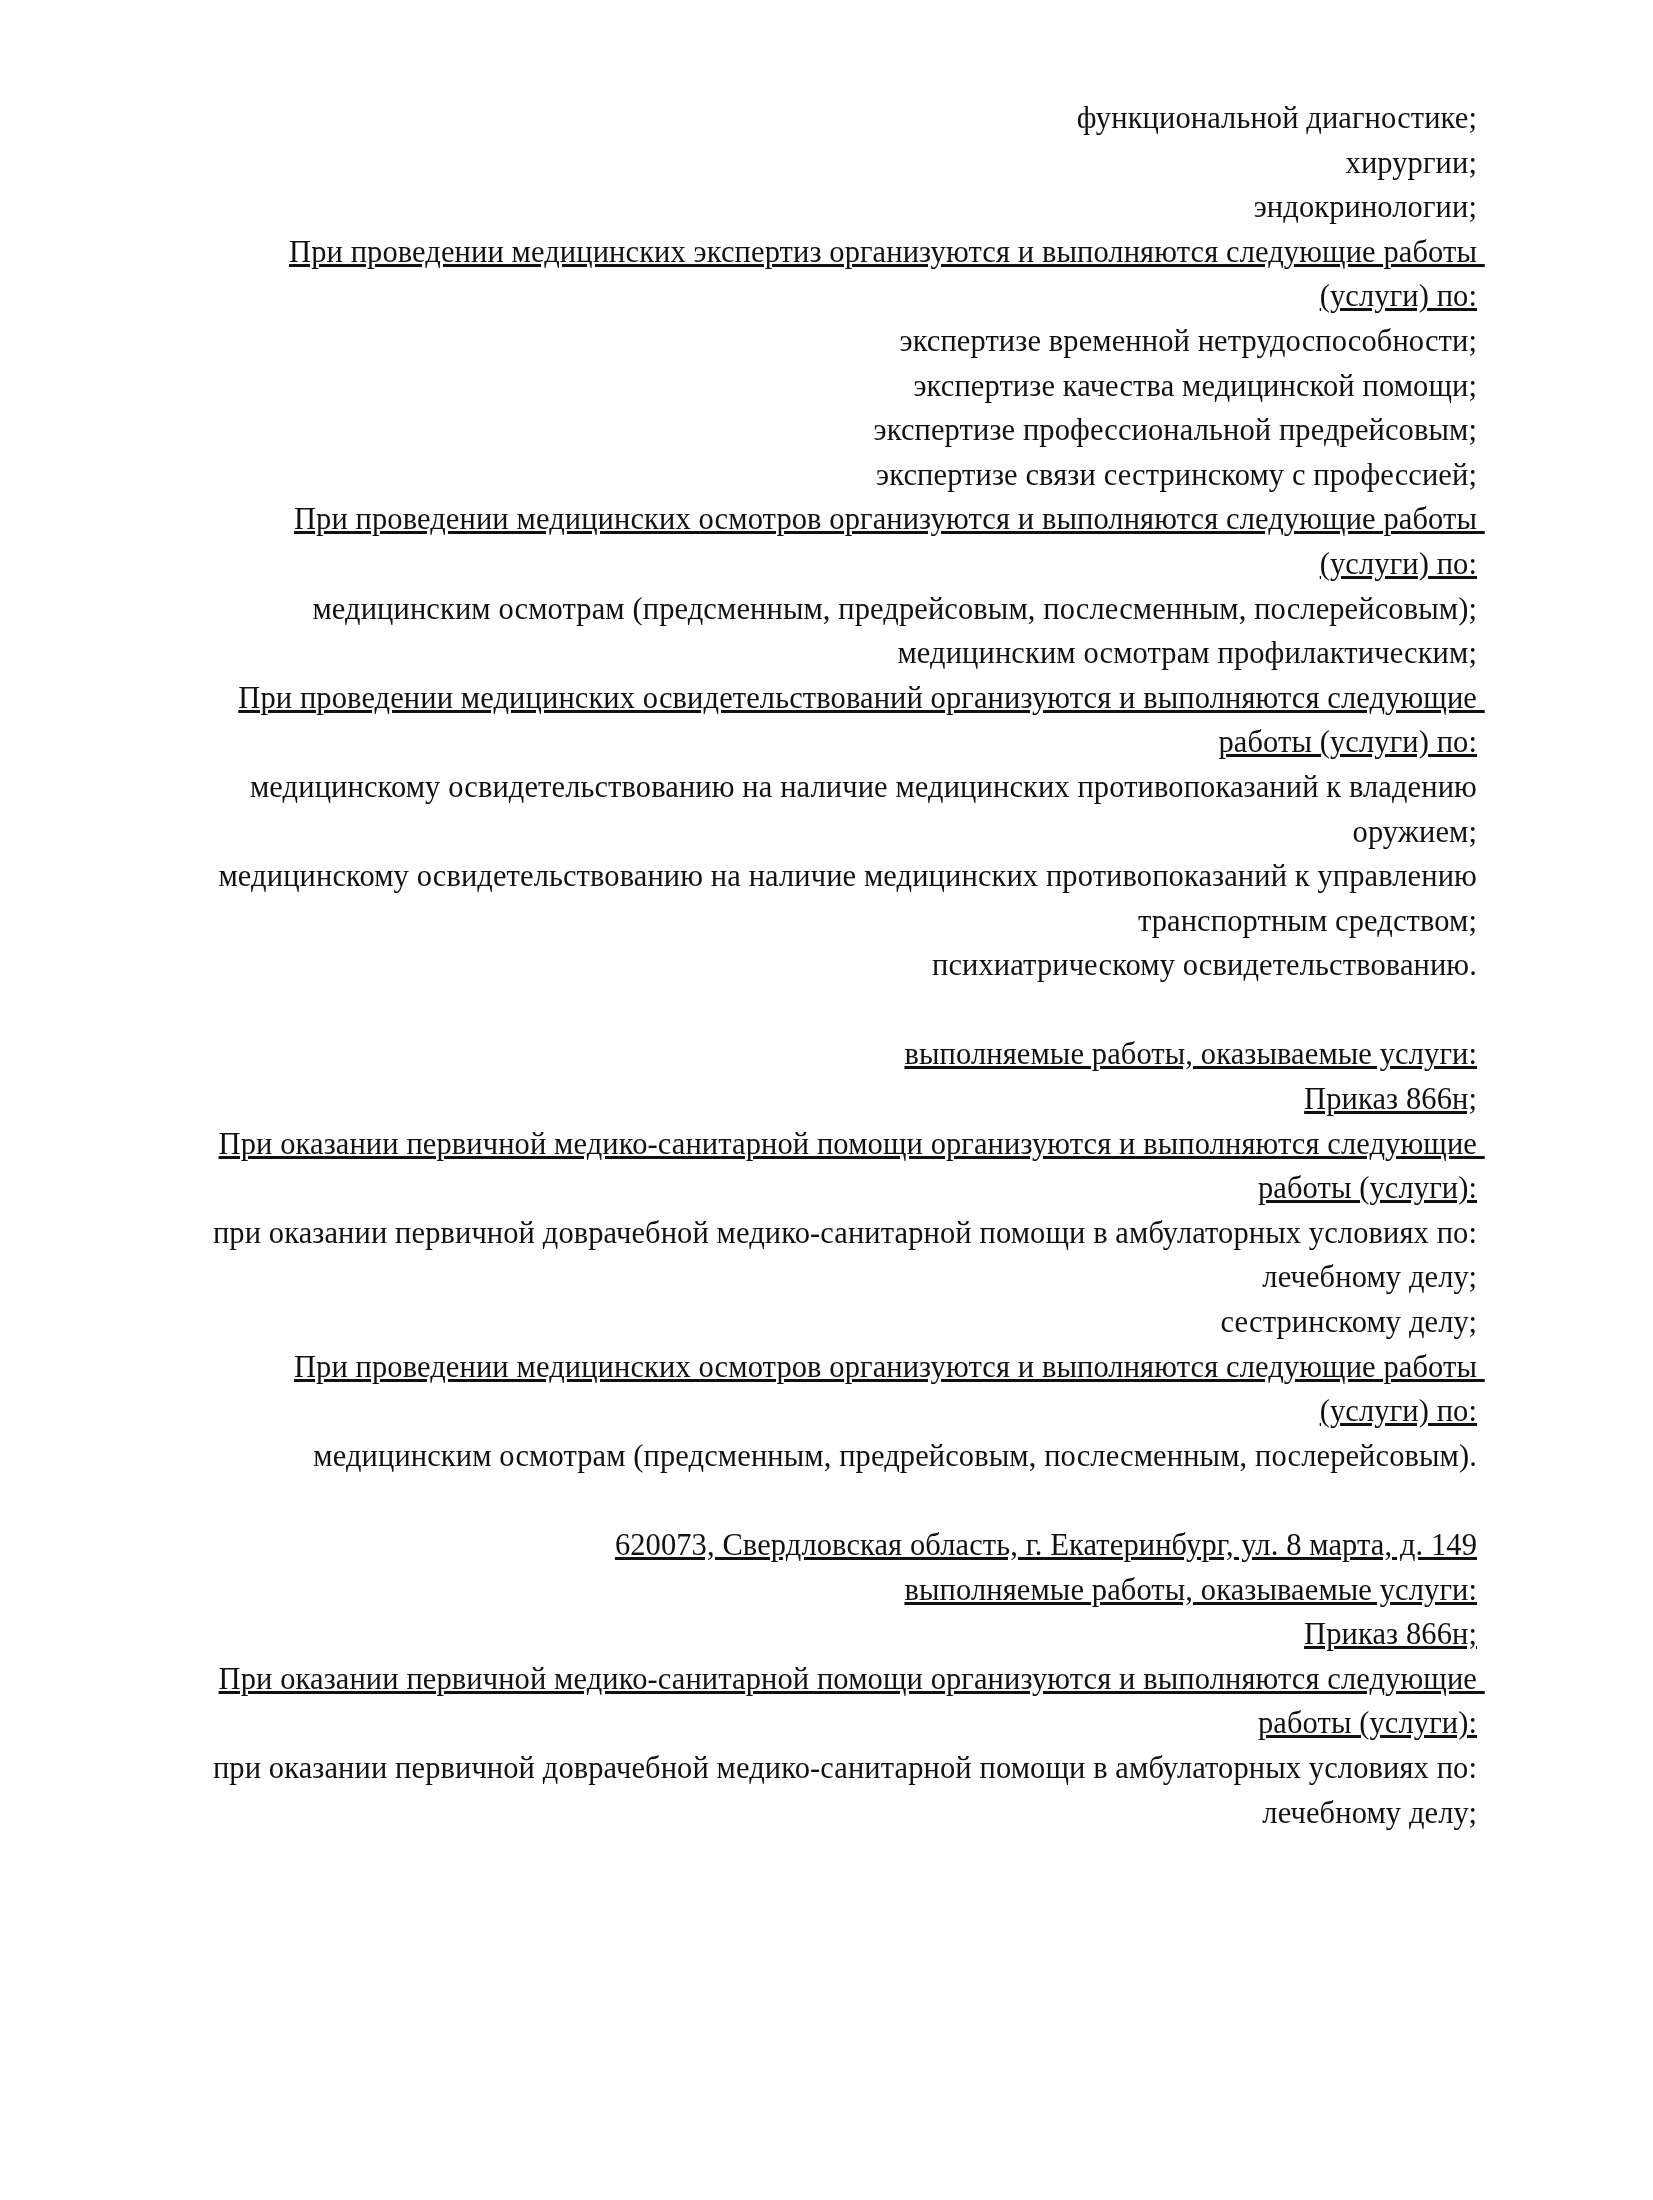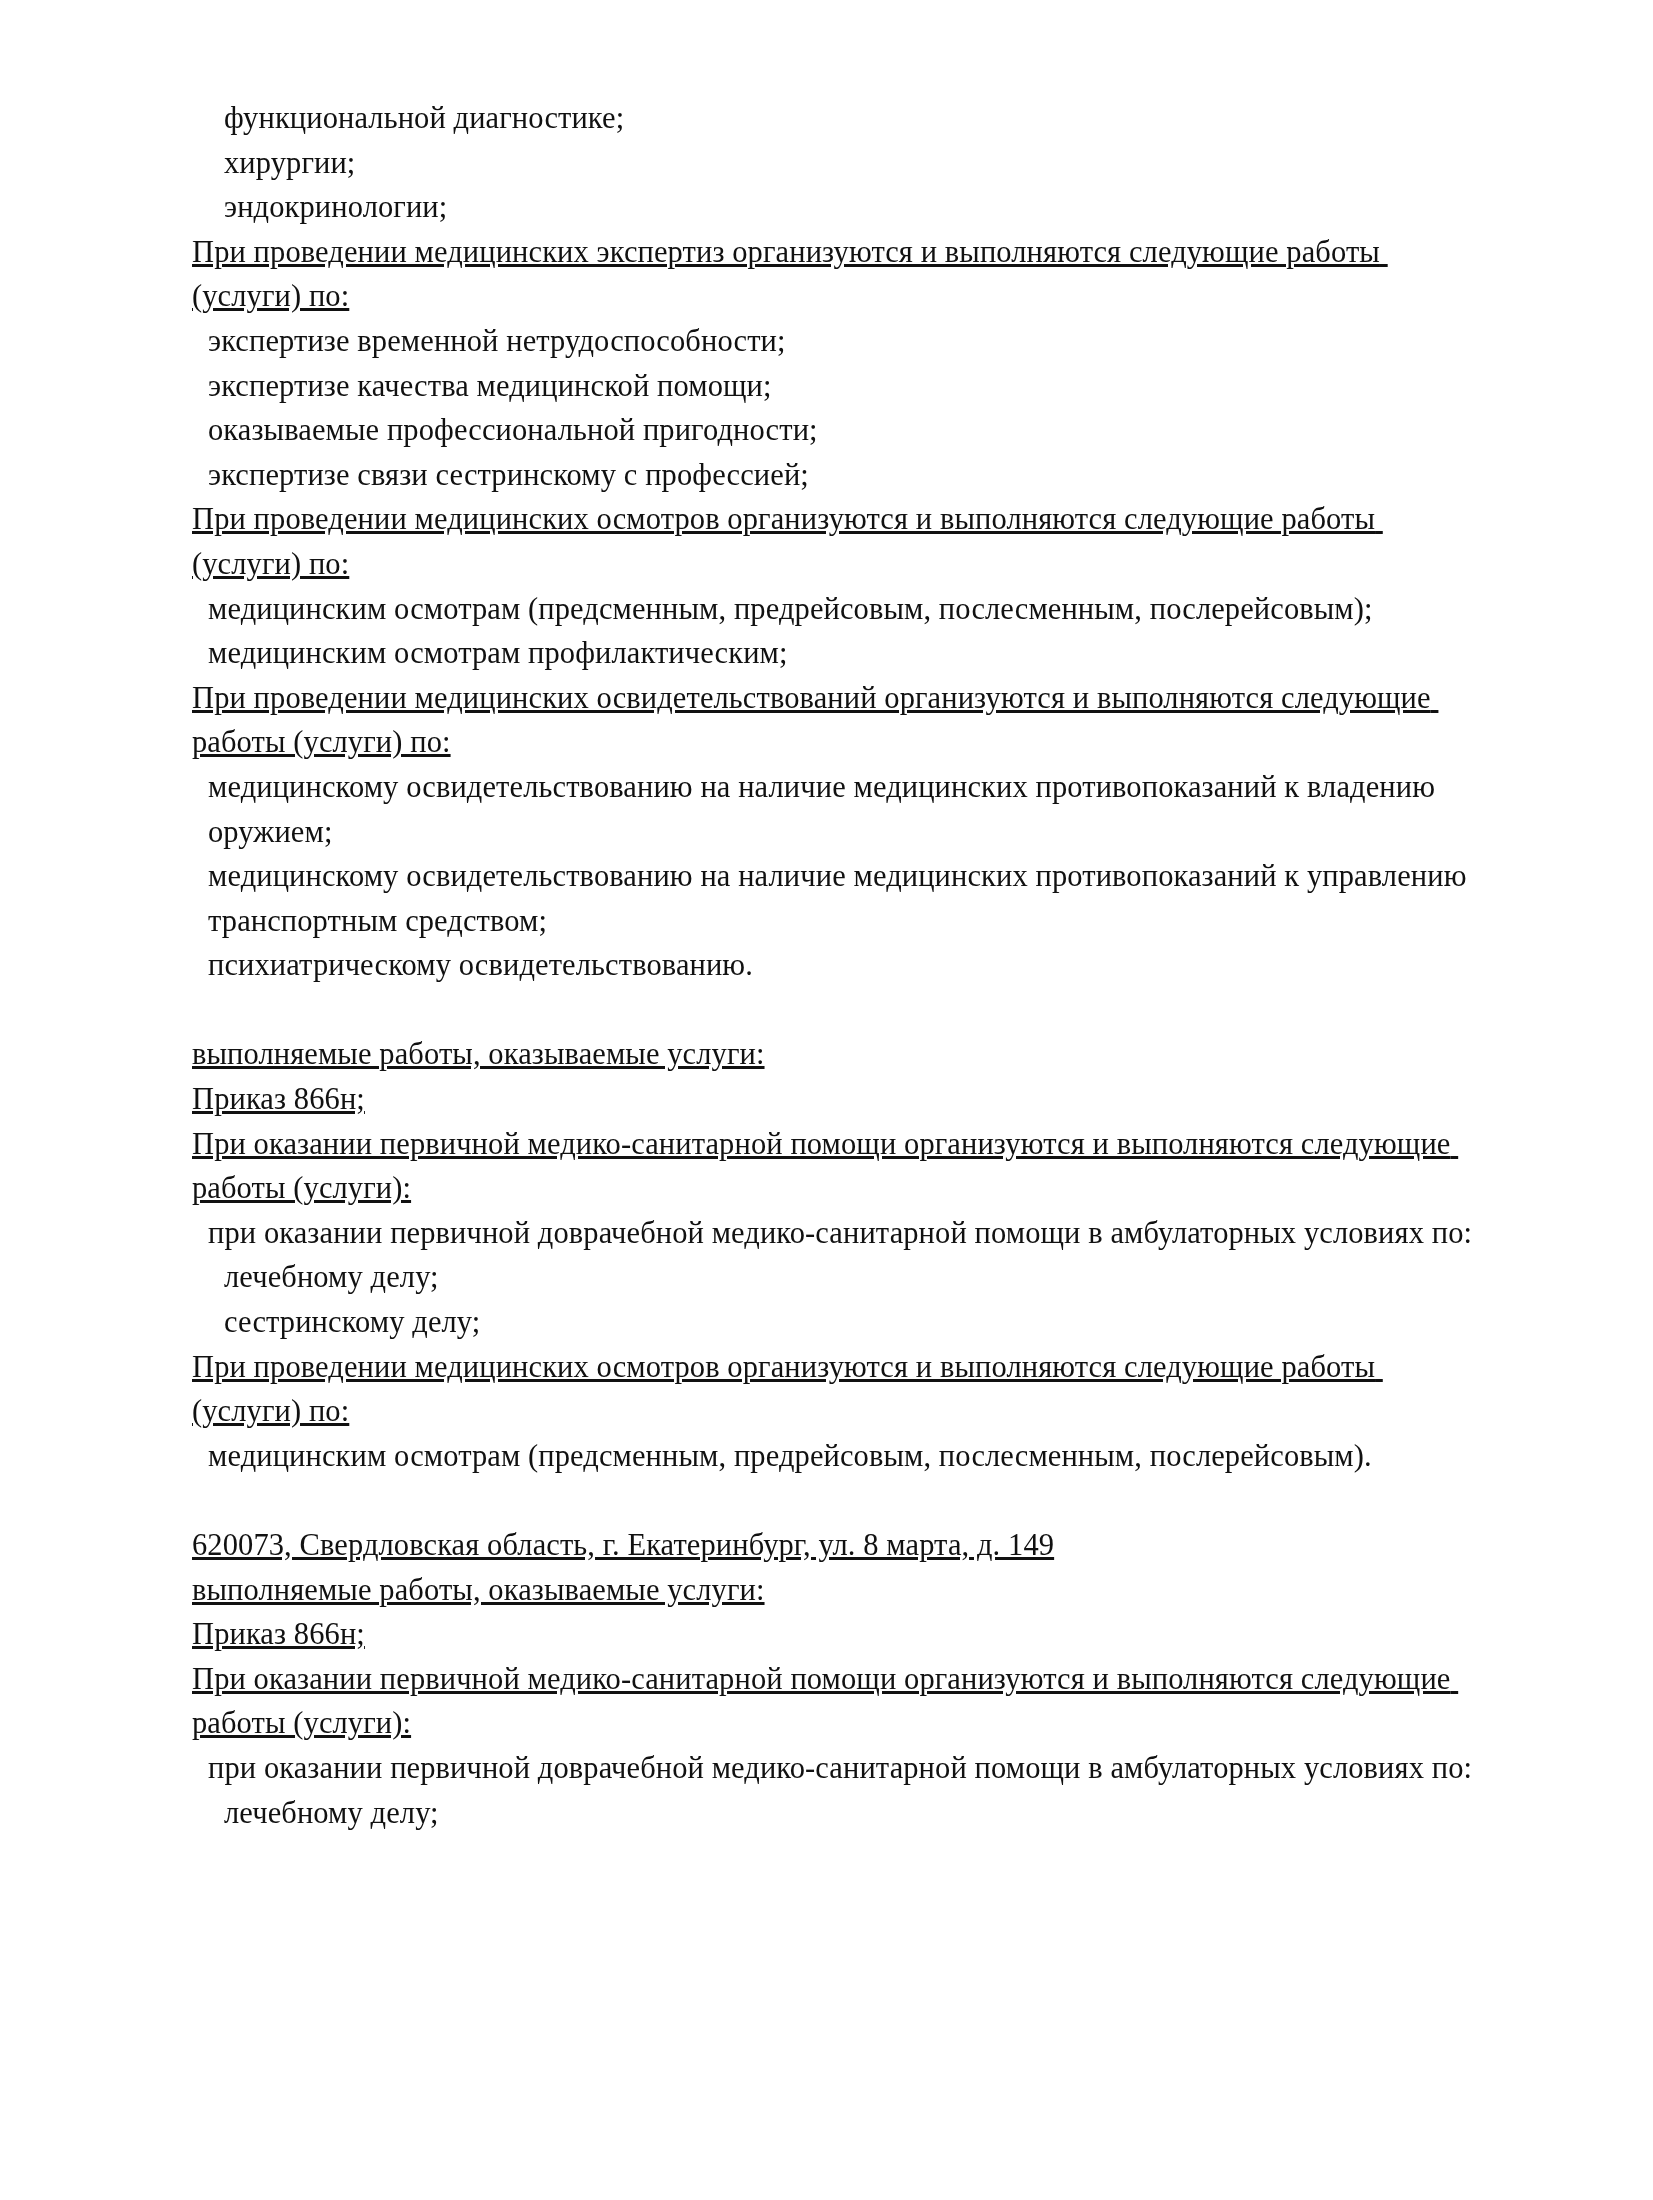--- a/index.html
+++ b/index.html
@@ -13,20 +13,21 @@
     color: #000000;
   }
   .page {
     position: relative;
     width: 1653px;
     height: 2200px;
     background: #ffffff;
     margin: 0 auto;
     box-sizing: border-box;
     overflow: hidden;
+    text-align: right;
   }
   .content {
     position: absolute;
     left: 192px;
     top: 96px;
     width: 1285px;
   }
   .line {
     font-size: 30.5px;
     line-height: 44.6px;
@@ -49,21 +50,21 @@
 
 <div class="page">
   <div class="content" id="doc-body">
       <div class="block">
         <div class="line lvl2">функциональной диагностике;</div>
         <div class="line lvl2">хирургии;</div>
         <div class="line lvl2">эндокринологии;</div>
         <div class="line lvl0">При проведении медицинских экспертиз организуются и выполняются следующие работы (услуги) по:</div>
         <div class="line lvl1">экспертизе временной нетрудоспособности;</div>
         <div class="line lvl1">экспертизе качества медицинской помощи;</div>
-        <div class="line lvl1">оказываемые профессиональной пригодности;</div>
+        <div class="line lvl1">экспертизе профессиональной предрейсовым;</div>
         <div class="line lvl1">экспертизе связи сестринскому с профессией;</div>
         <div class="line lvl0">При проведении медицинских осмотров организуются и выполняются следующие работы (услуги) по:</div>
         <div class="line lvl1">медицинским осмотрам (предсменным, предрейсовым, послесменным, послерейсовым);</div>
         <div class="line lvl1">медицинским осмотрам профилактическим;</div>
         <div class="line lvl0">При проведении медицинских освидетельствований организуются и выполняются следующие работы (услуги) по:</div>
         <div class="line lvl1">медицинскому освидетельствованию на наличие медицинских противопоказаний к владению оружием;</div>
         <div class="line lvl1">медицинскому освидетельствованию на наличие медицинских противопоказаний к управлению транспортным средством;</div>
         <div class="line lvl1">психиатрическому освидетельствованию.</div>
       </div>
       <div class="spacer"></div>

